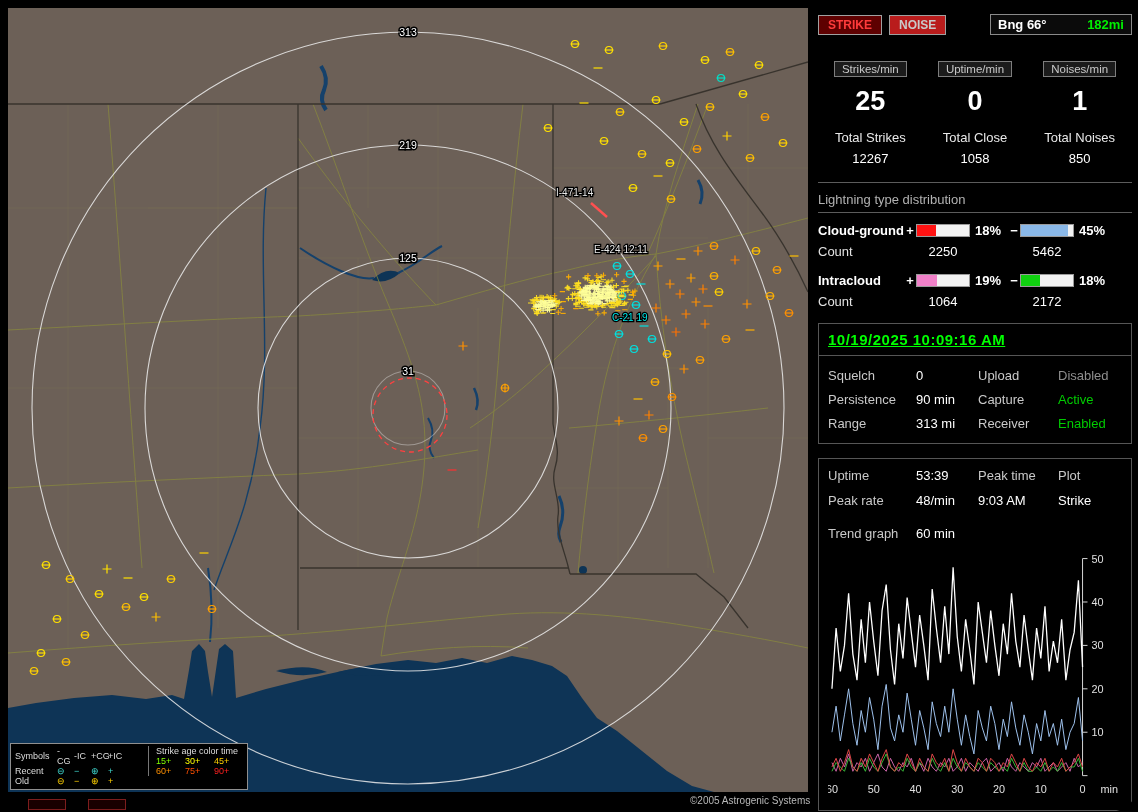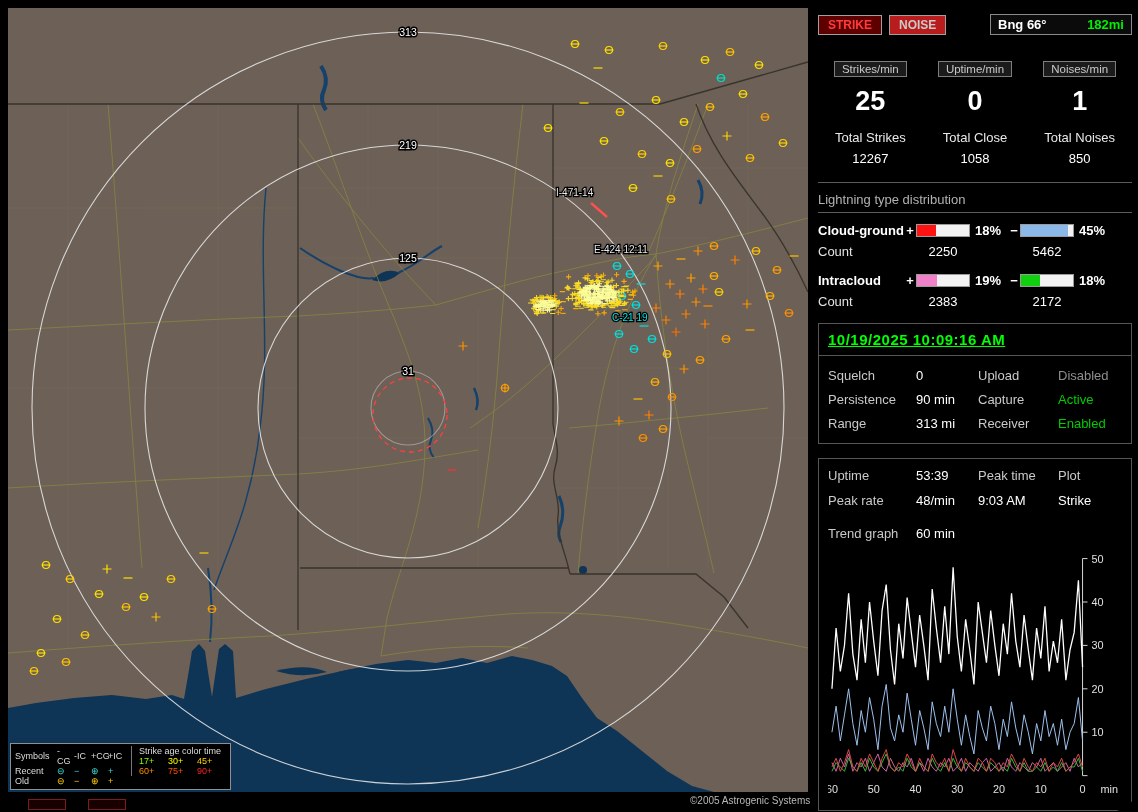--- a/index.html
+++ b/index.html
@@ -2,21 +2,21 @@
 <html><head>
 <meta charset="utf-8">
 <style>
   html,body{margin:0;padding:0;background:#000;}
   #screen{position:relative;width:1138px;height:812px;background:#000;overflow:hidden;
           font-family:"Liberation Sans",sans-serif;border-radius:28px;-webkit-font-smoothing:antialiased;}
   
   #map{position:absolute;left:8px;top:8px;width:800px;height:784px;background:#6c6057;overflow:hidden;}
   #map svg{display:block;}
   svg text{font-family:"Liberation Sans",sans-serif;}
-  .map-legend{position:absolute;left:2px;bottom:2px;display:flex;gap:8px;background:#000;
+  .map-legend{position:absolute;left:2px;bottom:2px;display:flex;gap:25px;background:#000;
               border:1px solid #8f8f8f;padding:2px 6px 3px 4px;font-size:9px;color:#ddd;align-items:start;}
   .lg-left{display:grid;grid-template-columns:40px repeat(4,15px);gap:0 2px;align-items:center;}
   .lg-right{display:grid;grid-template-columns:repeat(3,27px);gap:0 2px;border-left:1px solid #777;
             padding-left:7px;align-items:center;}
   .lg-left span,.lg-right span{line-height:10px;}
   .copyright{position:absolute;left:690px;top:795px;color:#b9b9b9;font-size:10px;}
   .mini-box{position:absolute;top:799px;width:36px;height:9px;border:1px solid #7c1d1d;background:#190000;}
   
   #panel{position:absolute;left:818px;top:8px;width:314px;height:798px;color:#fff;font-size:13px;}
   .panel-top{display:flex;align-items:center;margin-top:6px;}
@@ -307,21 +307,21 @@
           <span style="color: rgb(63, 216, 207);">⊕</span>
           <span style="color: rgb(63, 216, 207);">+</span>
           <span style="color: rgb(221, 221, 221);">Old</span>
           <span style="color: rgb(255, 208, 0);">⊖</span>
           <span style="color: rgb(255, 208, 0);">−</span>
           <span style="color: rgb(255, 208, 0);">⊕</span>
           <span style="color: rgb(255, 208, 0);">+</span>
         </div>
     <div class="lg-right" id="lg-right">
           <span style="color: rgb(221, 221, 221); grid-column: 1 / -1; white-space: nowrap;">Strike age color time</span>
-          <span style="color: rgb(128, 255, 0);">17+</span>
+          <span style="color: rgb(128, 255, 0);">15+</span>
           <span style="color: rgb(255, 255, 0);">30+</span>
           <span style="color: rgb(255, 208, 0);">45+</span>
           <span style="color: rgb(255, 144, 0);">60+</span>
           <span style="color: rgb(255, 80, 0);">75+</span>
           <span style="color: rgb(255, 32, 32);">90+</span>
         </div>
   </div>
 </div>
 
 <div class="copyright">©2005 Astrogenic Systems</div>
@@ -391,21 +391,21 @@
         </span>
     <span class="pct">19%</span>
     <span class="sign">−</span>
     <span class="bar">
           <span class="bar-fill" style="width: 36%; background: rgb(16, 208, 16);"></span>
         </span>
     <span class="pct">18%</span>
   </div>
   <div class="count-row">
     <span>Count</span>
-    <span class="count-val pos">2383</span>
+    <span class="count-val pos">1064</span>
     <span class="count-val neg">2172</span>
   </div>
 
   <div class="status-box">
     <div class="datetime">10/19/2025 10:09:16 AM</div>
     <hr>
     <div class="settings-grid">
       <span class="lbl">Squelch</span>
       <span class="val">0</span>
       <span class="lbl">Upload</span>

